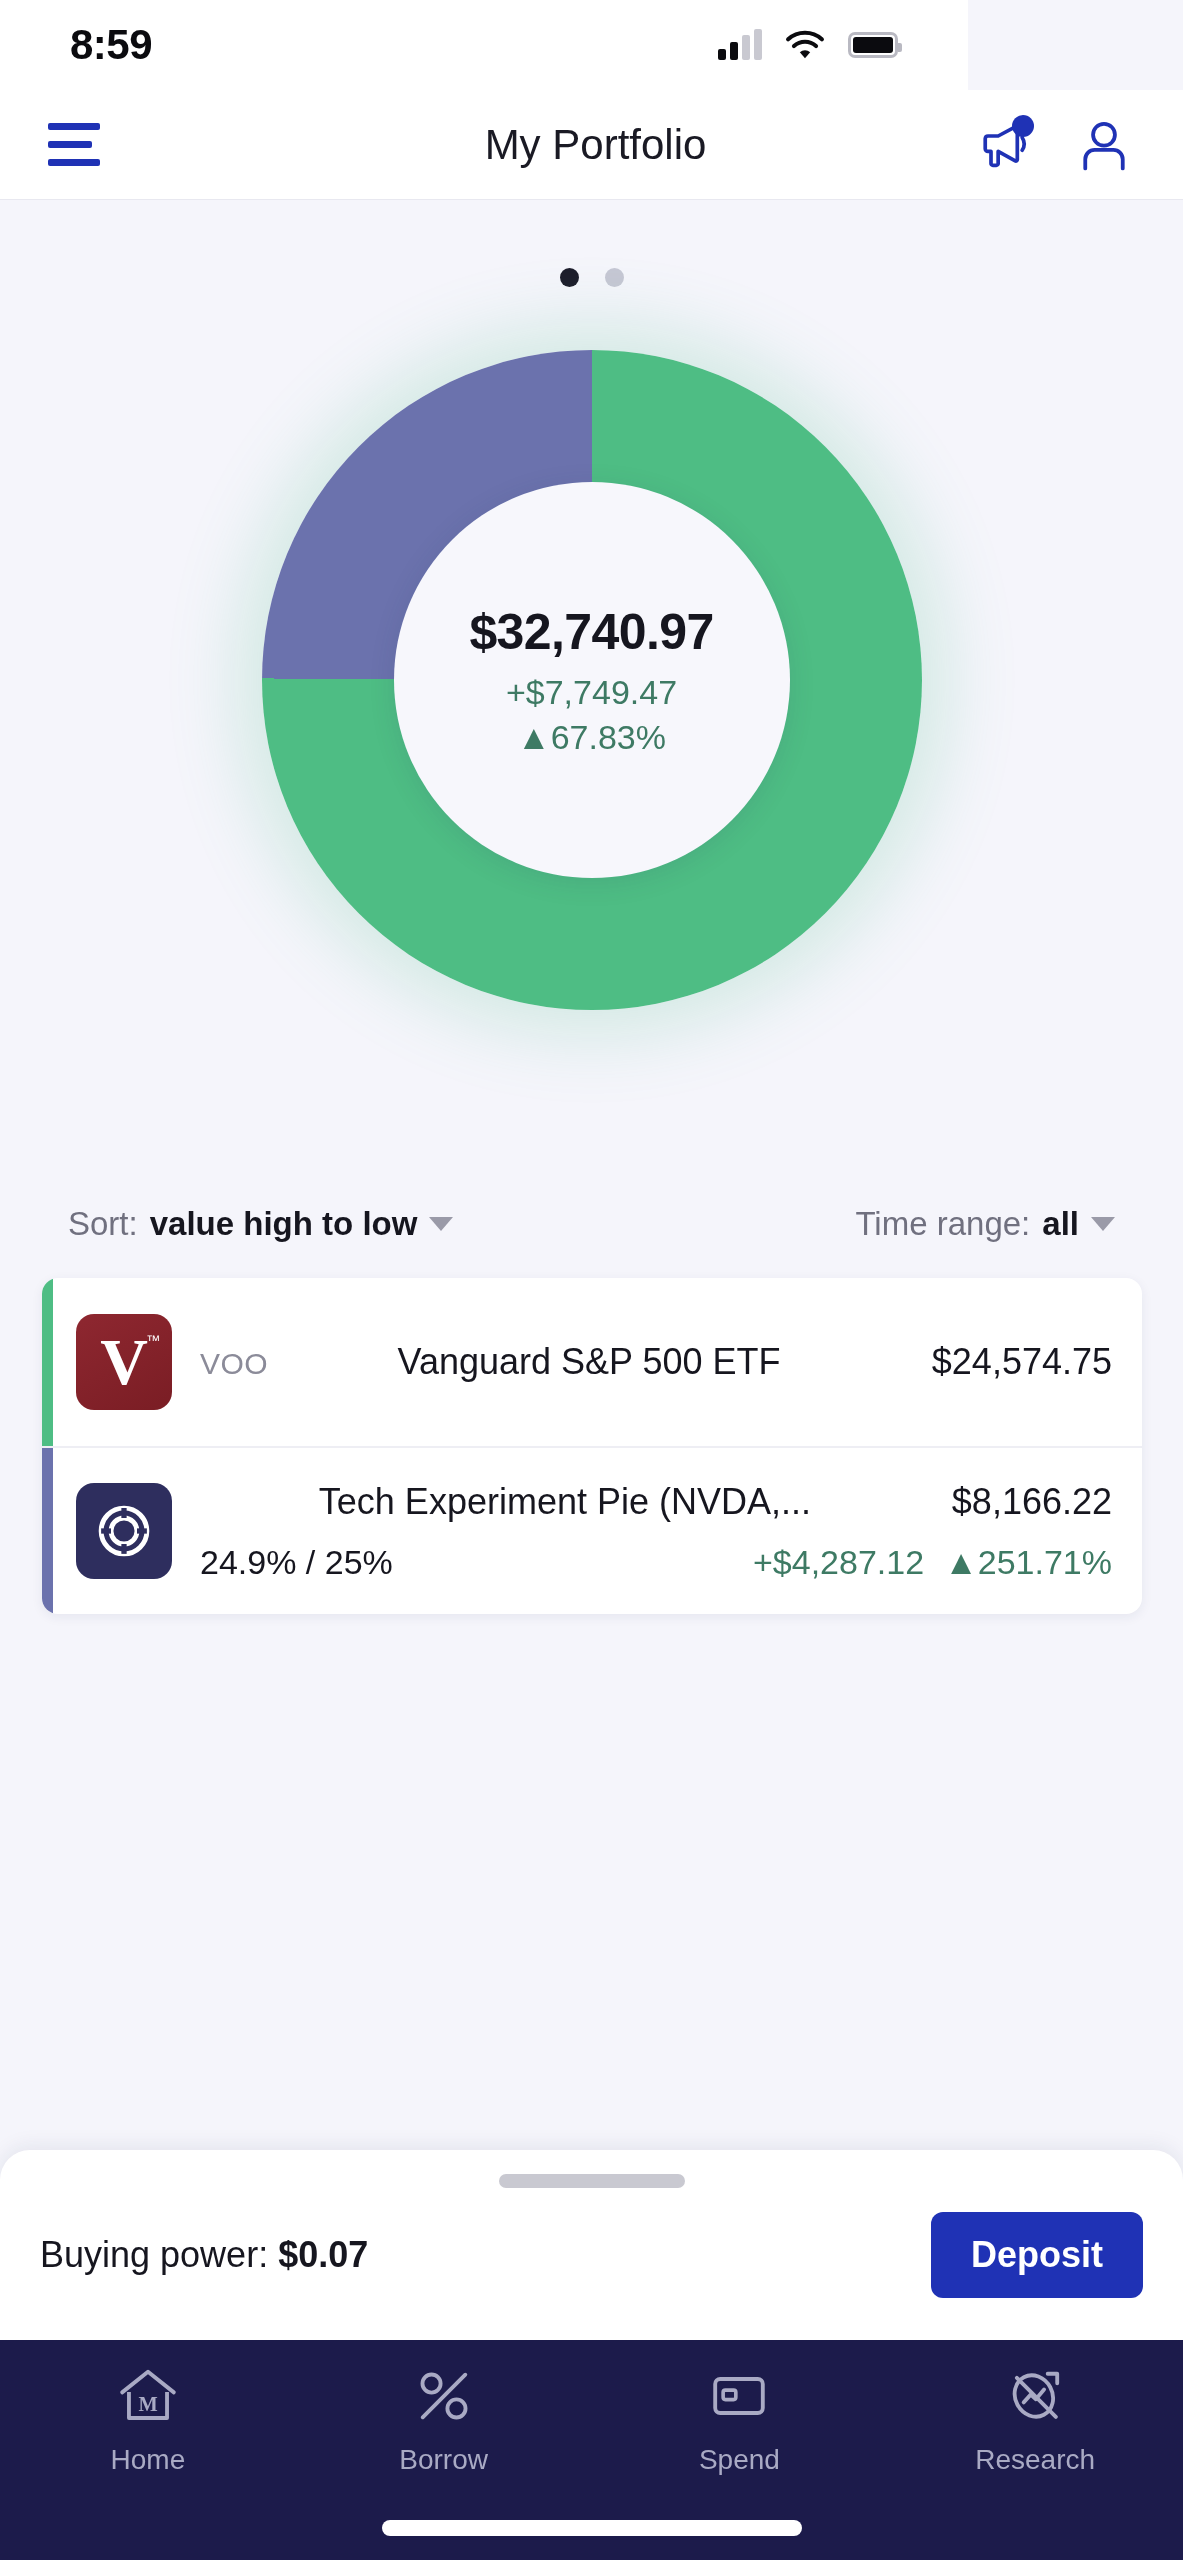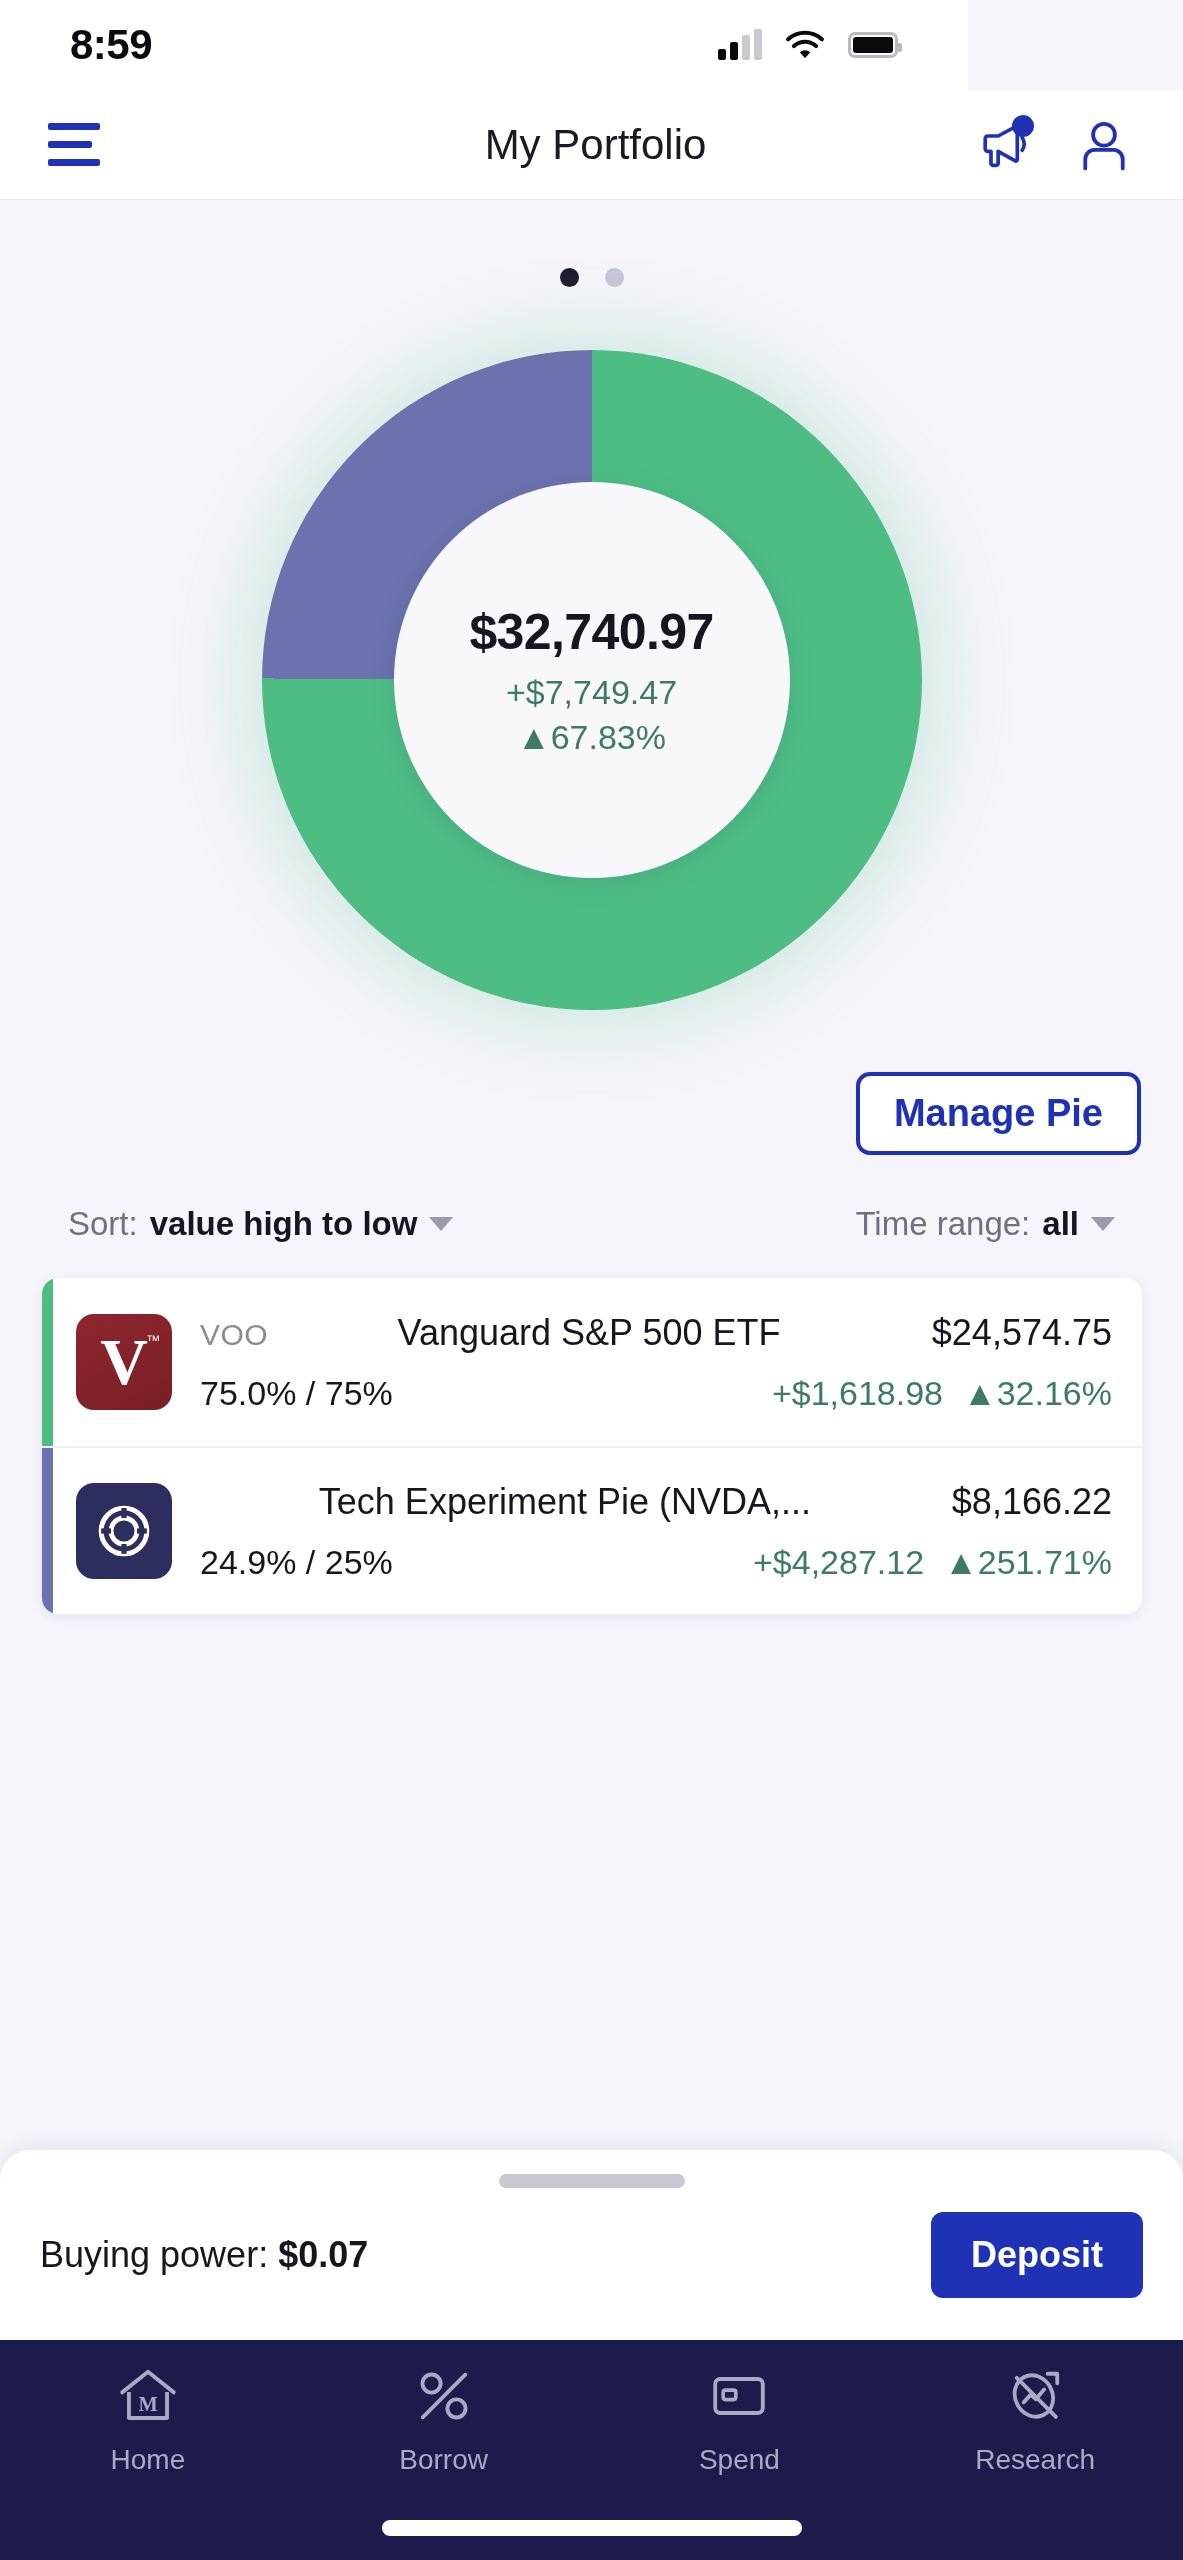--- a/index.html
+++ b/index.html
@@ -196,21 +196,20 @@
     <div class="donut-glow">
       <div class="donut" id="donut-ring" style="background: conic-gradient(rgb(78, 189, 132) 0deg, rgb(78, 189, 132) 270.27deg, rgb(107, 114, 173) 270.27deg, rgb(107, 114, 173) 360deg);"></div>
       <div class="donut-hole">
         <div class="bal-total">$32,740.97</div>
         <div class="bal-gain">+$7,749.47</div>
         <div class="bal-pct">▲67.83%</div>
       </div>
     </div>
   </div>
 
-  <button class="manage-pie">Manage Pie</button>
 
   <div class="sortbar">
     <div class="ctl">
       <span class="lbl-mute">Sort:</span>
       <span class="lbl-strong">value high to low</span>
       <span class="caret"></span>
     </div>
     <div class="ctl">
       <span class="lbl-mute">Time range:</span>
       <span class="lbl-strong">all</span>
@@ -226,27 +225,20 @@
         <b>V</b>
         <i>™</i>
       </div>
       <div class="rowbody">
         <div class="line1">
           <div class="nameline">
             <span class="ticker">VOO</span>
             <span class="name">Vanguard S&amp;P 500 ETF</span>
           </div>
           <span class="value">$24,574.75</span>
-        </div>
-        <div class="line2">
-          <span class="weights">75.0% / 75%</span>
-          <span class="gains">
-            <span>+$1,618.98</span>
-            <span>▲32.16%</span>
-          </span>
         </div>
       </div>
     </div>
 
     <div class="row">
       <div class="accent" id="accent-1" style="background: rgb(107, 114, 173);"></div>
       <div class="tile tile-pie">
         <svg width="66" height="66" viewBox="0 0 30 30">
           <circle cx="15" cy="15" r="10.4" fill="none" stroke="#ffffff" stroke-width="2.2"></circle>
           <circle cx="15" cy="15" r="5.9" fill="none" stroke="#ffffff" stroke-width="2.2"></circle>

